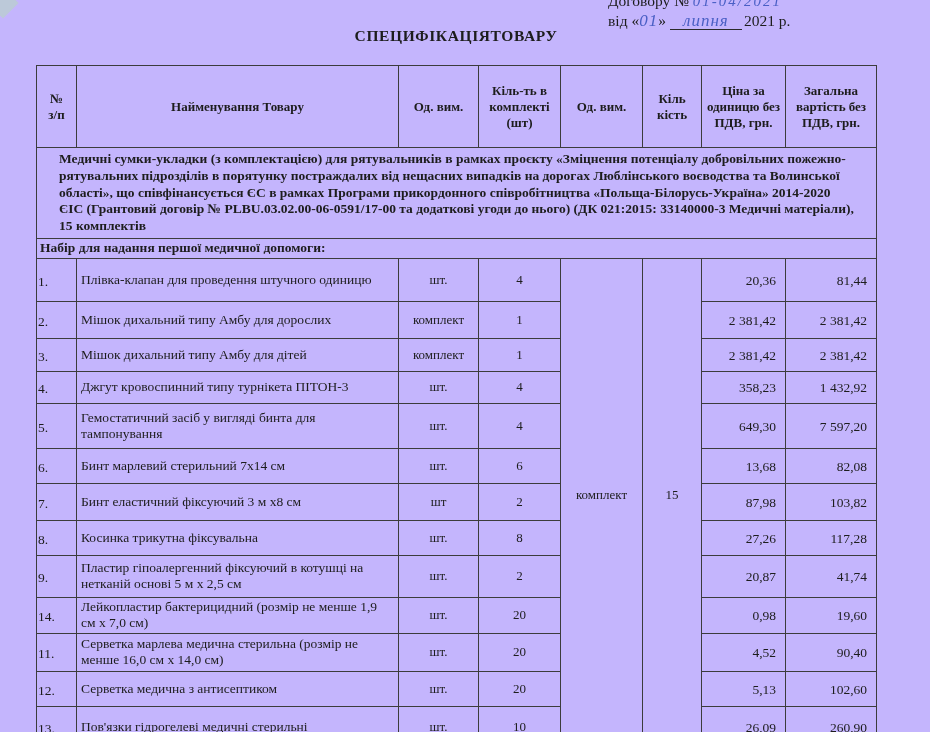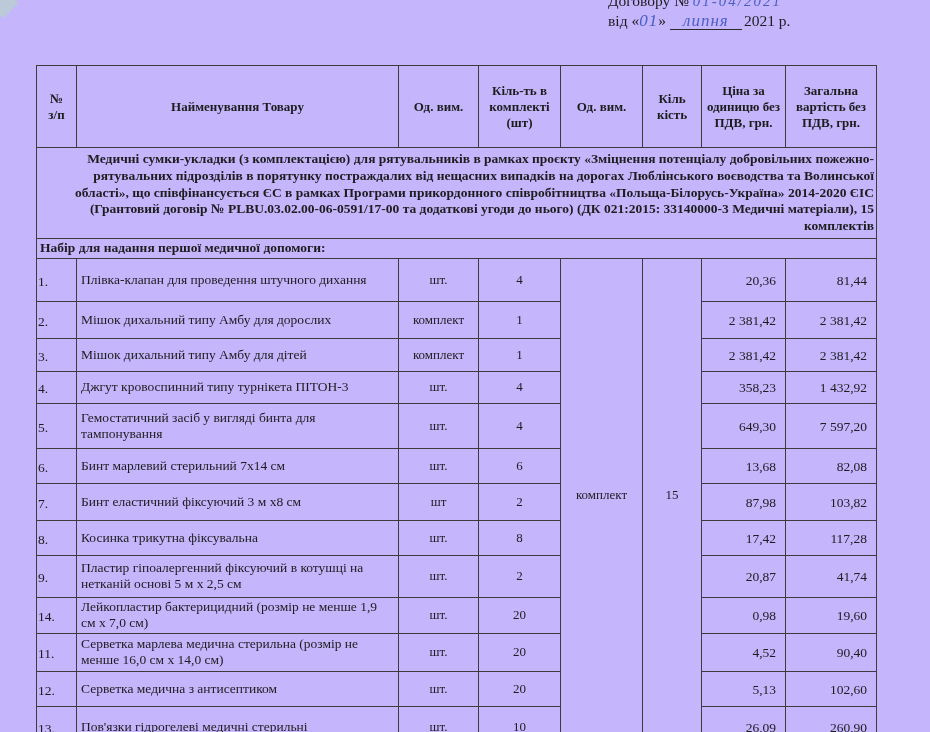--- a/index.html
+++ b/index.html
@@ -73,24 +73,24 @@
   th.h {
     font-weight: bold;
     text-align: center;
     font-size: 13px;
     line-height: 16px;
     padding: 2px 4px;
   }
   th.h-num { padding: 2px 9px; }
   td.desc {
     font-weight: bold;
-    text-align: right;
+    text-align: left;
     font-size: 13.5px;
     line-height: 16.8px;
-    padding: 3px 2px;
+    padding: 3px 22px;
     vertical-align: top;
   }
   td.section {
     font-weight: bold;
     text-align: left;
     font-size: 13.5px;
     padding: 1px 3px;
   }
   td.c-num {
     text-align: left;
@@ -129,20 +129,21 @@
   <div class="contract-note">
     <div>
       <span>Договору №</span>
       <span class="hand hand-number">01-04/2021</span>
     </div>
     <div>
       <span>від «</span><span class="hand">01</span><span>»</span><span class="month-line"><span class="hand">липня</span></span><span>2021 р.</span>
     </div>
   </div>
 
+  <div class="doc-title">СПЕЦИФІКАЦІЯТОВАРУ</div>
 
   <table class="spec">
     <colgroup>
       <col style="width:40px">
         <col style="width:322px">
         <col style="width:80px">
         <col style="width:82px">
       <col style="width:82px">
         <col style="width:59px">
         <col style="width:84px">
@@ -161,21 +162,21 @@
       </tr>
       <tr style="height:85px">
         <td class="desc" colspan="8">Медичні сумки-укладки (з комплектацією) для рятувальників в рамках проєкту «Зміцнення потенціалу добровільних пожежно-рятувальних підрозділів в порятунку постраждалих від нещасних випадків на дорогах Люблінського воєводства та Волинської області»,  що співфінансується ЄС в рамках Програми прикордонного співробітництва «Польща-Білорусь-Україна» 2014-2020 ЄІС (Грантовий договір № PLBU.03.02.00-06-0591/17-00 та додаткові угоди до нього) (ДК 021:2015: 33140000-3 Медичні матеріали), 15 комплектів</td>
       </tr>
       <tr style="height:20px">
         <td class="section" colspan="8">Набір для надання першої медичної допомоги:</td>
       </tr>
 
       <tr style="height:43px">
         <td class="c-num">1.</td>
-        <td class="c-name">Плівка-клапан для проведення штучного дихання</td>
+        <td class="c-name">Плівка-клапан для проведення штучного одиницю</td>
         <td class="c-unit">шт.</td>
         <td class="c-qty">4</td>
         <td class="c-set-unit" rowspan="13">комплект</td>
         <td class="c-set-qty" rowspan="13">15</td>
         <td class="c-price">20,36</td>
         <td class="c-total">81,44</td>
       </tr>
       <tr style="height:37px">
         <td class="c-num">2.</td>
         <td class="c-name">Мішок дихальний типу Амбу для дорослих</td>
@@ -222,21 +223,21 @@
         <td class="c-unit">шт</td>
         <td class="c-qty">2</td>
         <td class="c-price">87,98</td>
         <td class="c-total">103,82</td>
       </tr>
       <tr style="height:35px">
         <td class="c-num">8.</td>
         <td class="c-name">Косинка трикутна фіксувальна</td>
         <td class="c-unit">шт.</td>
         <td class="c-qty">8</td>
-        <td class="c-price">17,42</td>
+        <td class="c-price">27,26</td>
         <td class="c-total">117,28</td>
       </tr>
       <tr style="height:42px">
         <td class="c-num">9.</td>
         <td class="c-name">Пластир гіпоалергенний фіксуючий в котушці на нетканій основі 5 м х 2,5 см</td>
         <td class="c-unit">шт.</td>
         <td class="c-qty">2</td>
         <td class="c-price">20,87</td>
         <td class="c-total">41,74</td>
       </tr>

